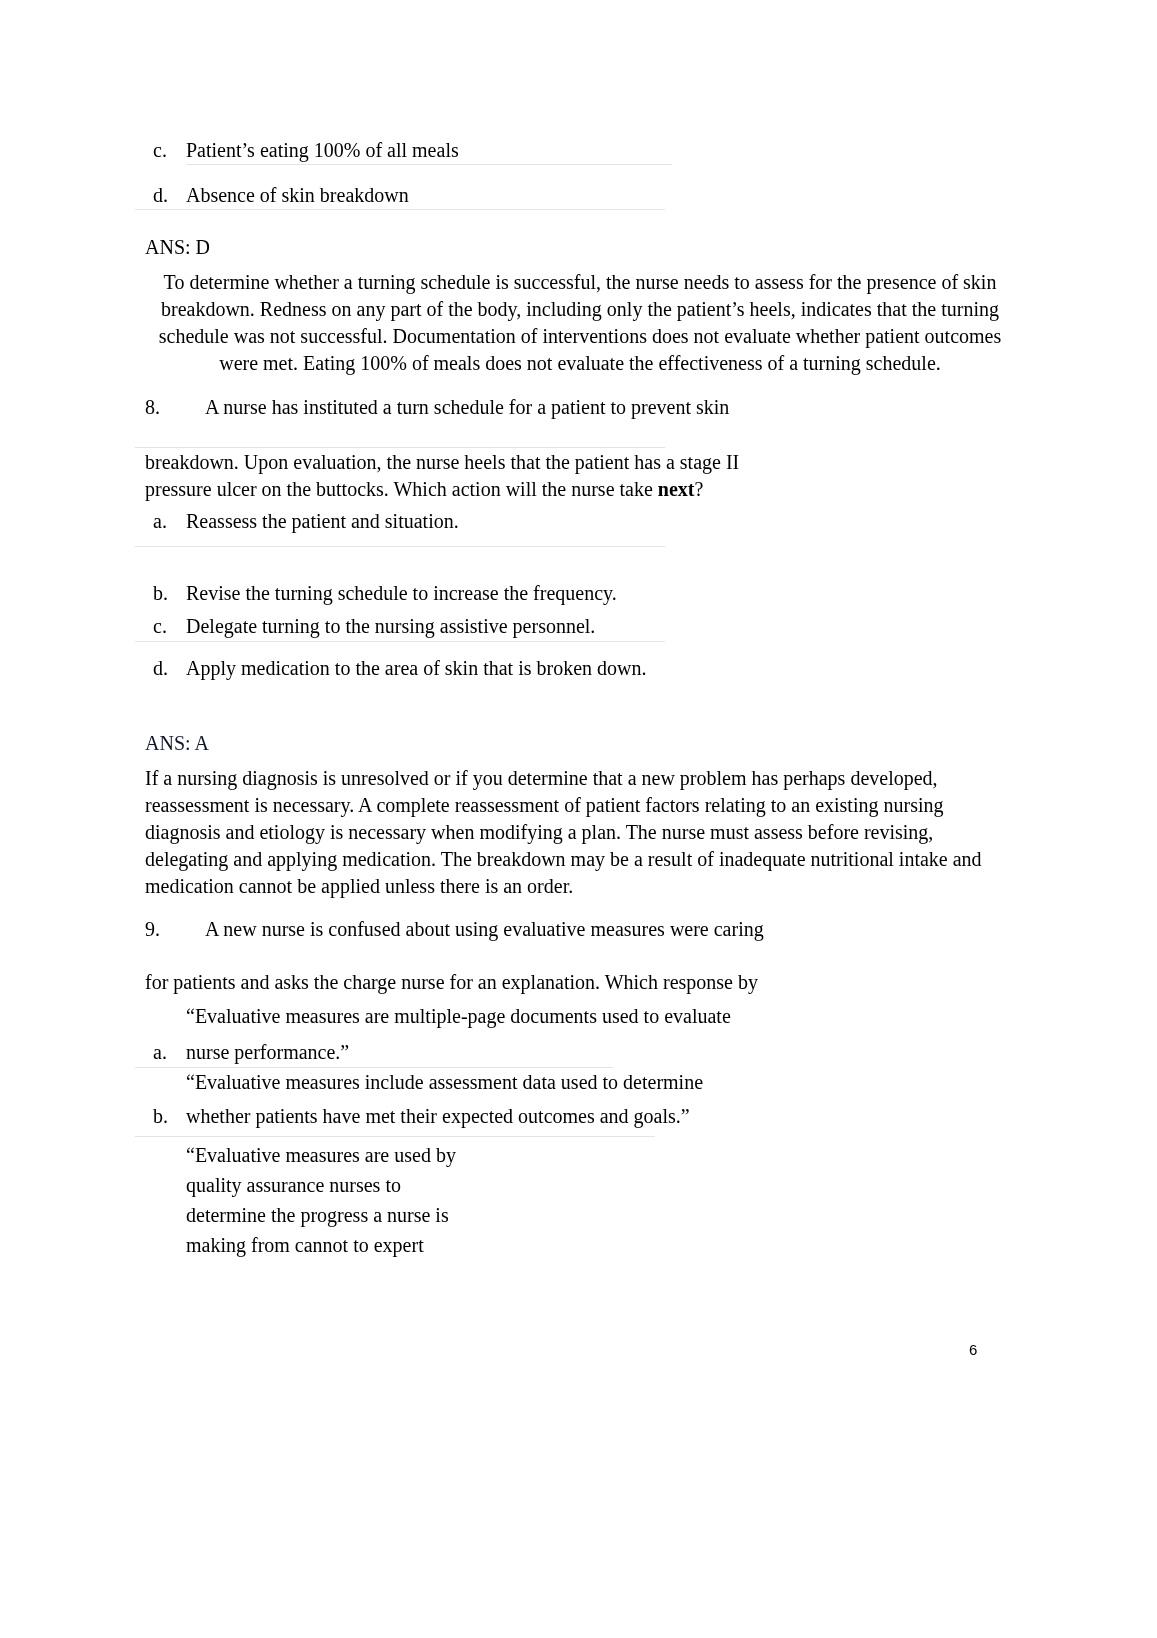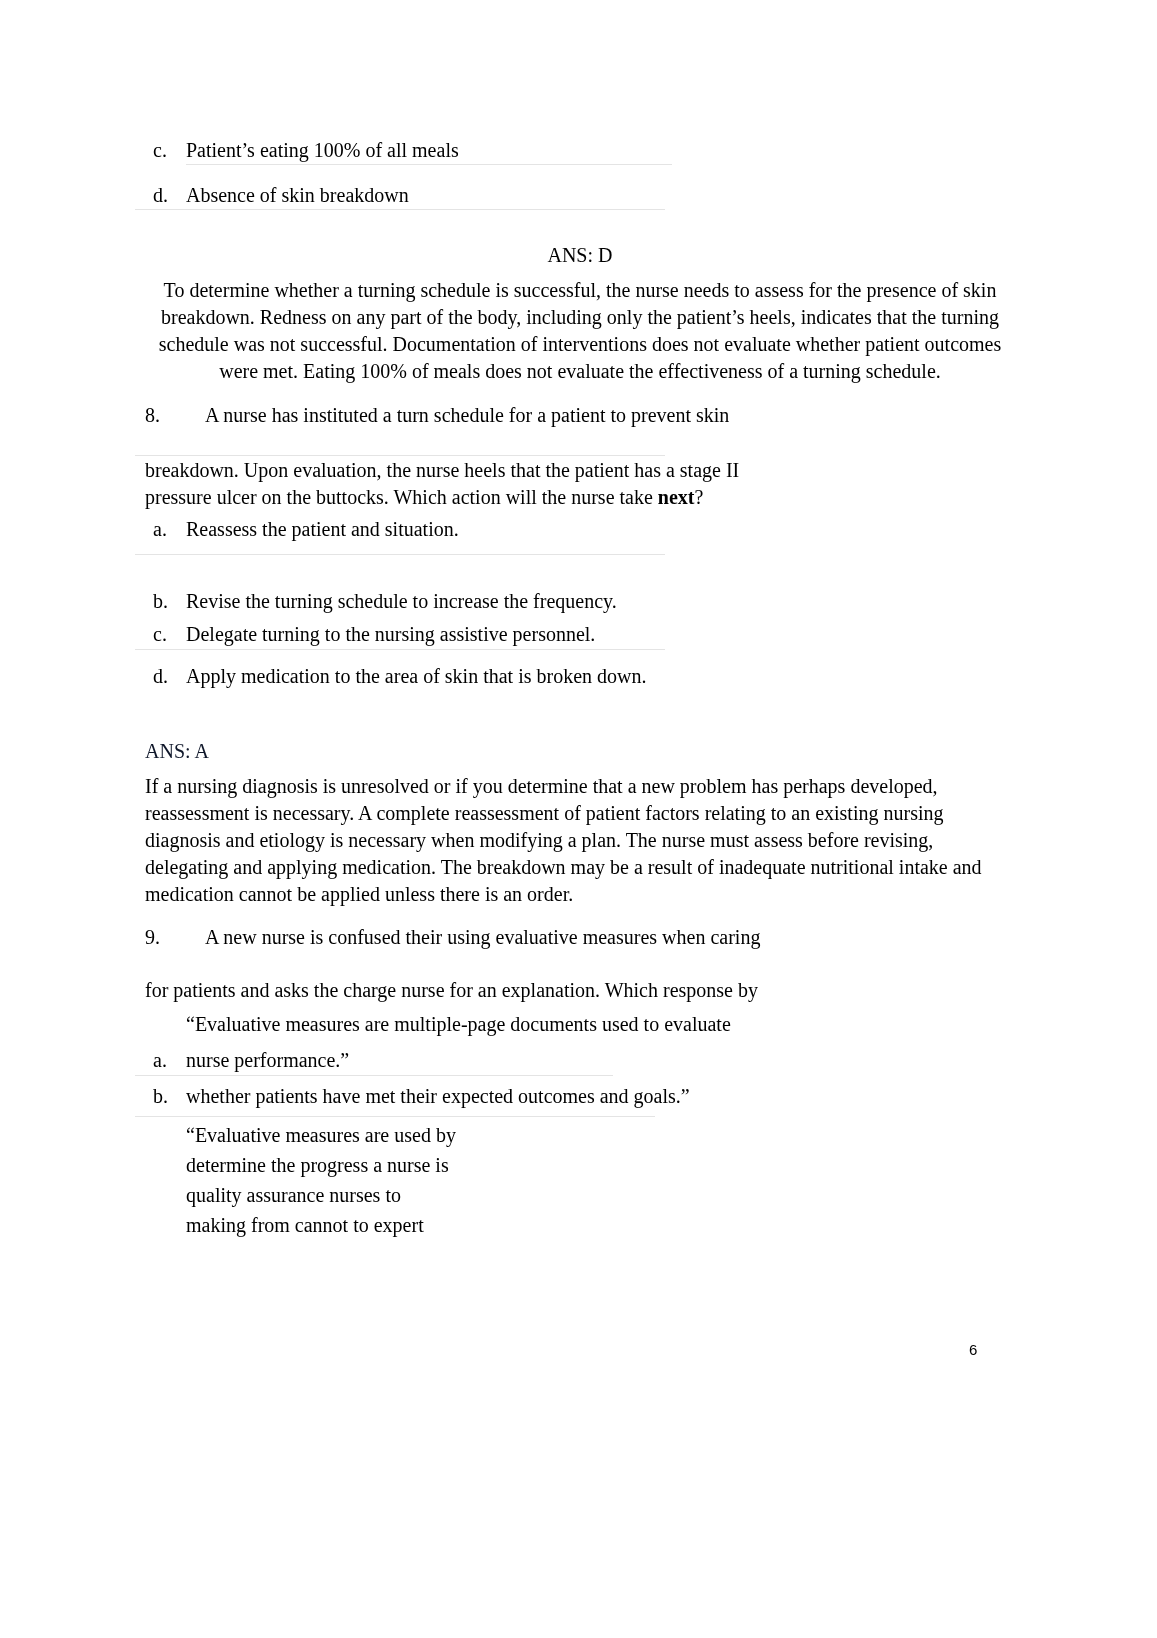--- a/index.html
+++ b/index.html
@@ -40,21 +40,21 @@
   .narrow .line { line-height:30px; }
 
   .pageno {
     position:absolute; left:969px; top:1341px;
     font-family:"Liberation Sans", sans-serif;
     font-size:15px; color:#000;
   }
 
   
   .m-d7   { margin-top:17px; }
-  .m-ans7 { margin-top:32px;text-align:center; }
+  .m-ans7 { margin-top:24px; }
   .m-rat7 { margin-top:8px;text-align:center; }
   .m-q8   { margin-top:17px; }
   .m-hlq8 { margin-top:26px; }
   .m-q8c  { margin-top:1px; }
   .m-a8   { margin-top:5px; }
   .m-hla8 { margin-top:11px; }
   .m-b8   { margin-top:33px; }
   .m-c8   { margin-top:6px; }
   .m-hlc8 { margin-top:1px; }
   .m-d8   { margin-top:13px; }
@@ -124,46 +124,47 @@
     <span class="opt-label">d.</span>
     <span class="opt-text">Apply medication to the area of skin that is broken down.</span>
   </div>
 
   <div class="ans red m-ans8">ANS: A</div>
 
   <p class="rationale m-rat8">If a nursing diagnosis is unresolved or if you determine that a new problem has perhaps developed, reassessment is necessary. A complete reassessment of patient factors relating to an existing nursing diagnosis and etiology is necessary when modifying a plan. The nurse must assess before revising, delegating and applying medication. The breakdown may be a result of inadequate nutritional intake and medication cannot be applied unless there is an order.</p>
 
   <div class="q-row m-q9">
     <span class="q-num">9.</span>
-    <span class="q-stem">A new nurse is confused their using evaluative measures when caring</span>
+    <span class="q-stem">A new nurse is confused about using evaluative measures were caring</span>
   </div>
 
   <div class="m-q9c">
     <div class="line">for patients and asks the charge nurse for an explanation. Which response by</div>
   </div>
 
   <div>
     <div class="line indent m-a9l1">“Evaluative measures are multiple-page documents used to evaluate</div>
     <div class="opt m-a9l2">
       <span class="opt-label">a.</span>
       <span class="opt-text">nurse performance.”</span>
     </div>
   </div>
   <div class="hairline hl-a9 m-hla9"></div>
 
   <div>
+    <div class="line indent m-b9l1">“Evaluative measures include assessment data used to determine</div>
     <div class="opt m-b9l2">
       <span class="opt-label">b.</span>
       <span class="opt-text">whether patients have met their expected outcomes and goals.”</span>
     </div>
   </div>
   <div class="hairline hl-b9 m-hlb9"></div>
 
   <div class="narrow indent m-c9">
     <div class="line">“Evaluative measures are used by</div>
+    <div class="line">quality assurance nurses to</div>
     <div class="line">determine the progress a nurse is</div>
-    <div class="line">quality assurance nurses to</div>
     <div class="line">making from cannot to expert</div>
   </div>
 
 </div>
 
 <div class="pageno">6</div>
 
 </body></html>

